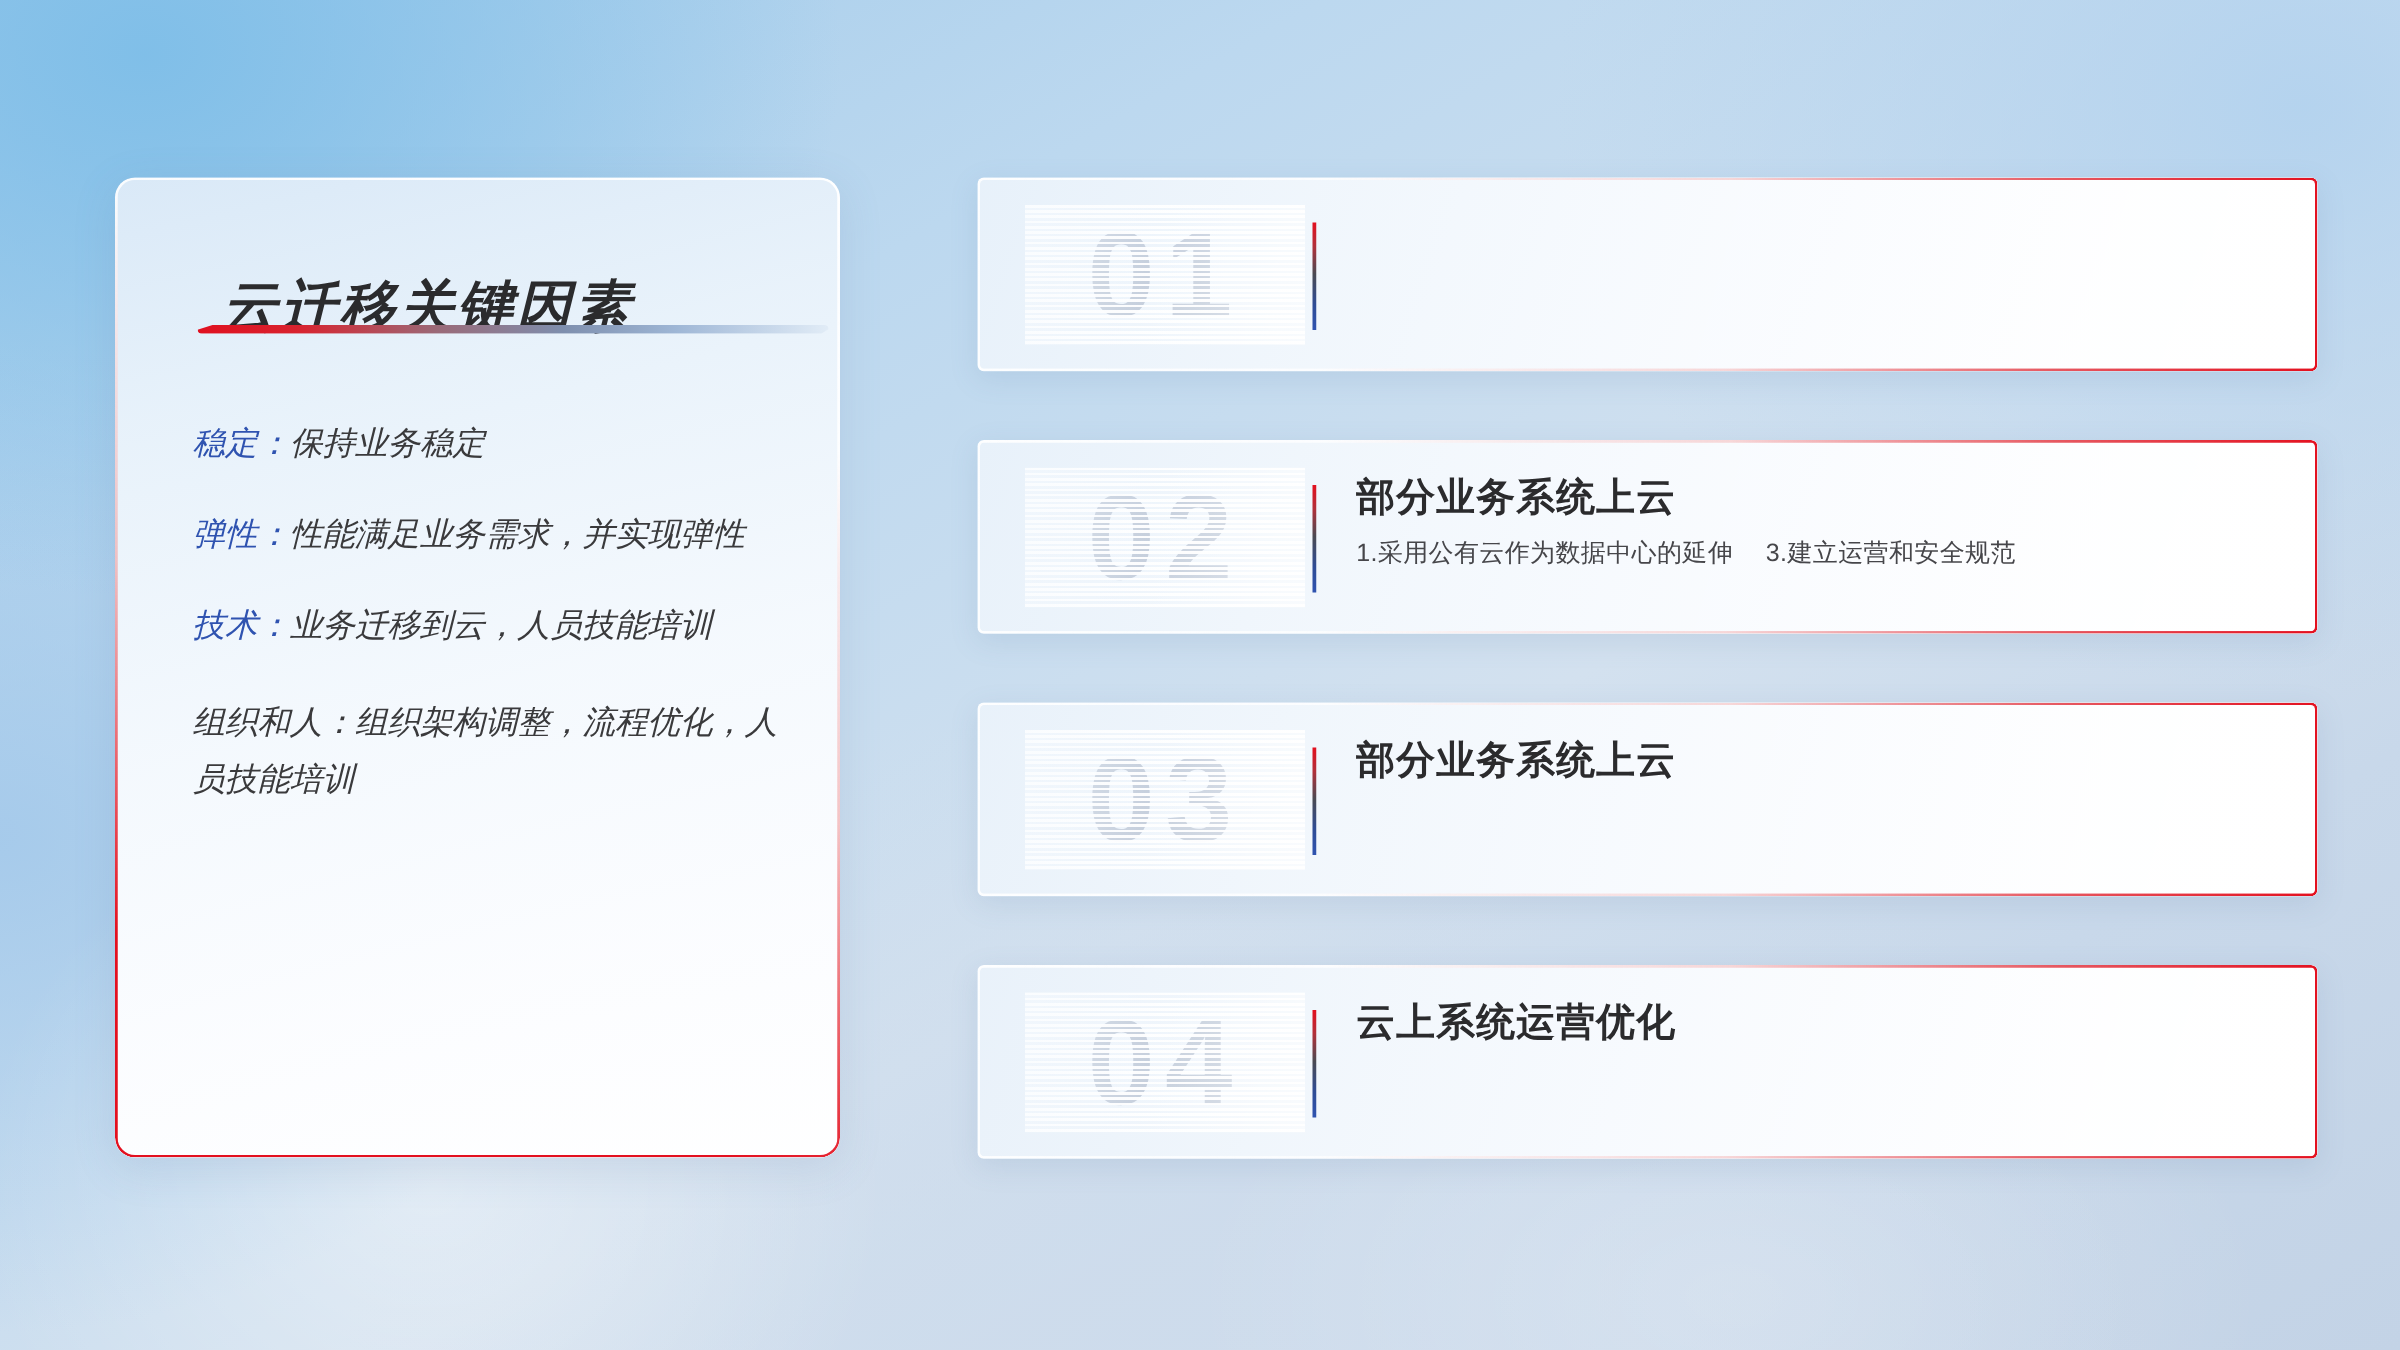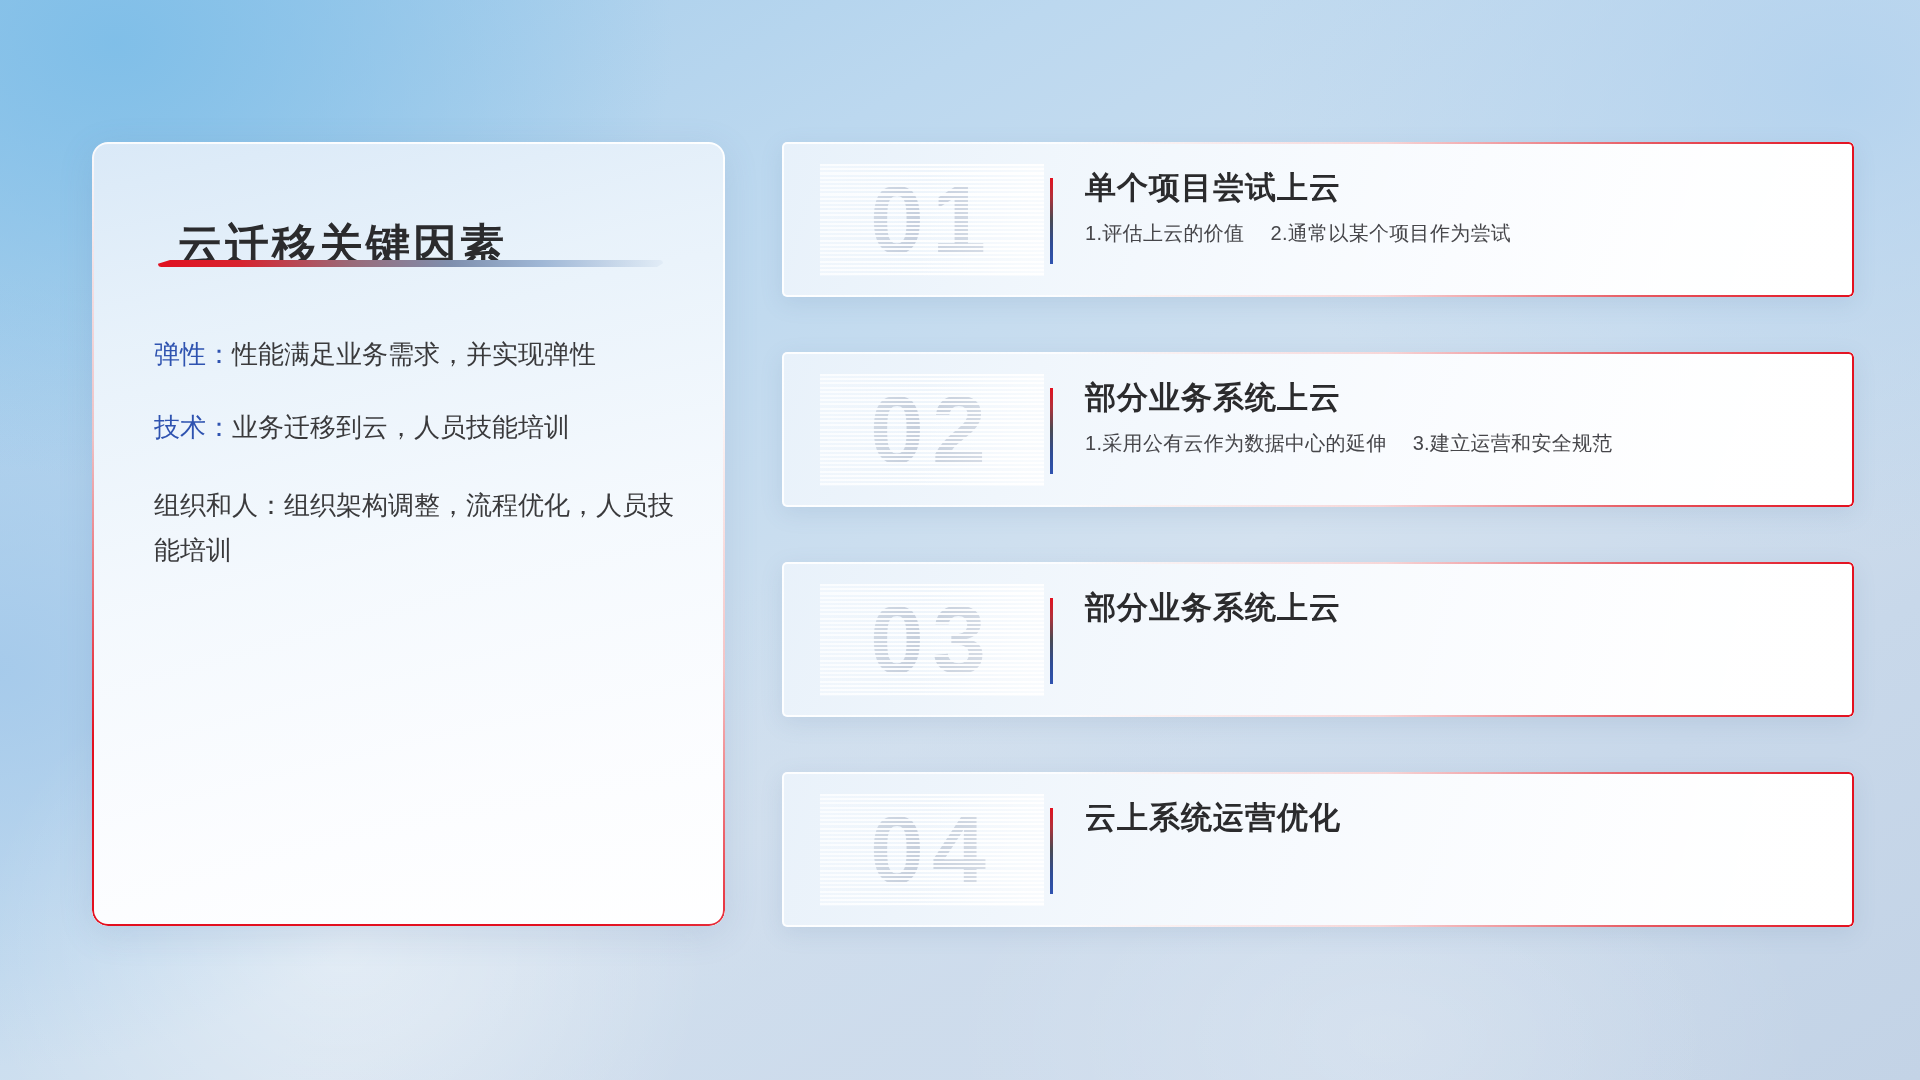--- a/index.html
+++ b/index.html
@@ -21,30 +21,31 @@
   }
   #bg:after{
     content:"";position:absolute;inset:0;
     background:
       radial-gradient(520px 460px at 18% 88%, rgba(255,255,255,.40) 0%, rgba(255,255,255,0) 70%),
       radial-gradient(620px 380px at 72% 96%, rgba(255,255,255,.22) 0%, rgba(255,255,255,0) 70%);
   }
 
   
   #left-card{
-    position:absolute;left:92px;top:142px;width:633px;height:784px;
+    position:absolute;left:92px;top:142px;width:580px;height:784px;
     border-radius:16px;
     background:linear-gradient(168deg,
         rgba(222,235,248,.95) 0%,
         rgba(234,243,251,.96) 22%,
         rgba(246,250,254,.97) 52%,
         rgba(252,253,255,.98) 78%,
         rgba(255,255,255,.99) 100%);
     box-shadow:0 8px 34px rgba(92,125,165,.16);
     overflow:hidden;
+    font-style:italic;
   }
   #left-card .edge{
     position:absolute;inset:0;border-radius:16px;padding:2px;
     background:linear-gradient(200deg,
         rgba(255,255,255,.95) 0%,
         rgba(255,255,255,.85) 22%,
         rgba(240,150,150,.55) 52%,
         #e3101f 82%,
         #e3101f 100%);
     -webkit-mask:linear-gradient(#000 0 0) content-box,linear-gradient(#000 0 0);
@@ -146,20 +147,23 @@
 <div id="bg"></div>
 
 <section id="left-card">
   <div class="edge"></div>
   <div id="left-inner">
     <h1 id="panel-title">云迁移关键因素</h1>
     <div id="title-rule"></div>
 
     <div id="factor-list">
 
+      <div class="factor-row">
+        <span class="f-key blue">稳定：</span><span class="f-val">保持业务稳定</span>
+      </div>
 
       <div class="factor-row">
         <span class="f-key blue">弹性：</span><span class="f-val">性能满足业务需求，并实现弹性</span>
       </div>
 
 
       <div class="factor-row">
         <span class="f-key blue">技术：</span><span class="f-val">业务迁移到云，人员技能培训</span>
       </div>
 
@@ -172,24 +176,20 @@
 </section>
 
 <section class="step" style="top:142px">
   <div class="edge"></div>
   <div class="num-wrap">
     <div class="num-glyph">01</div>
     <div class="num-mask"></div>
     <div class="num-fade"></div>
   </div>
   <div class="step-bar"></div>
-  <div class="step-body">
-    <div class="step-title">单个项目尝试上云</div>
-    <div class="step-desc">1.评估上云的价值　 2.通常以某个项目作为尝试</div>
-  </div>
 </section>
 
 <section class="step" style="top:352px">
   <div class="edge"></div>
   <div class="num-wrap">
     <div class="num-glyph">02</div>
     <div class="num-mask"></div>
     <div class="num-fade"></div>
   </div>
   <div class="step-bar"></div>

